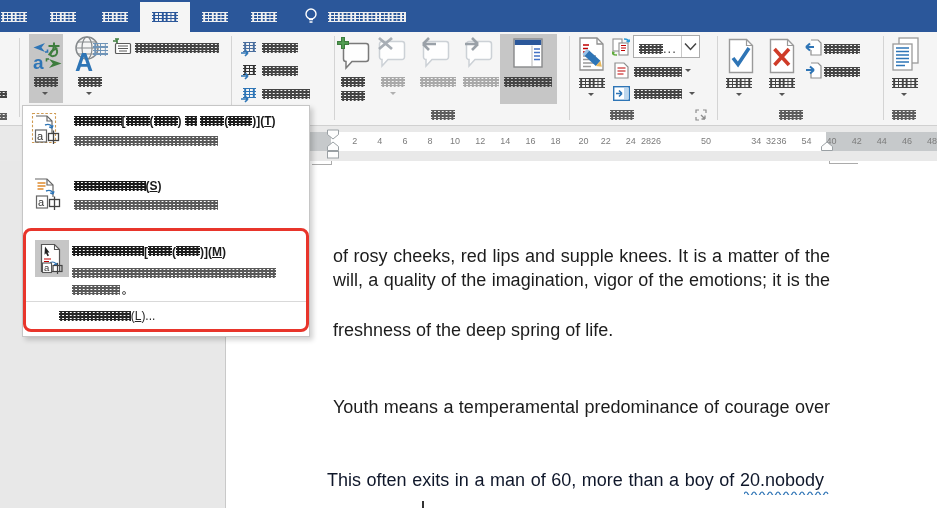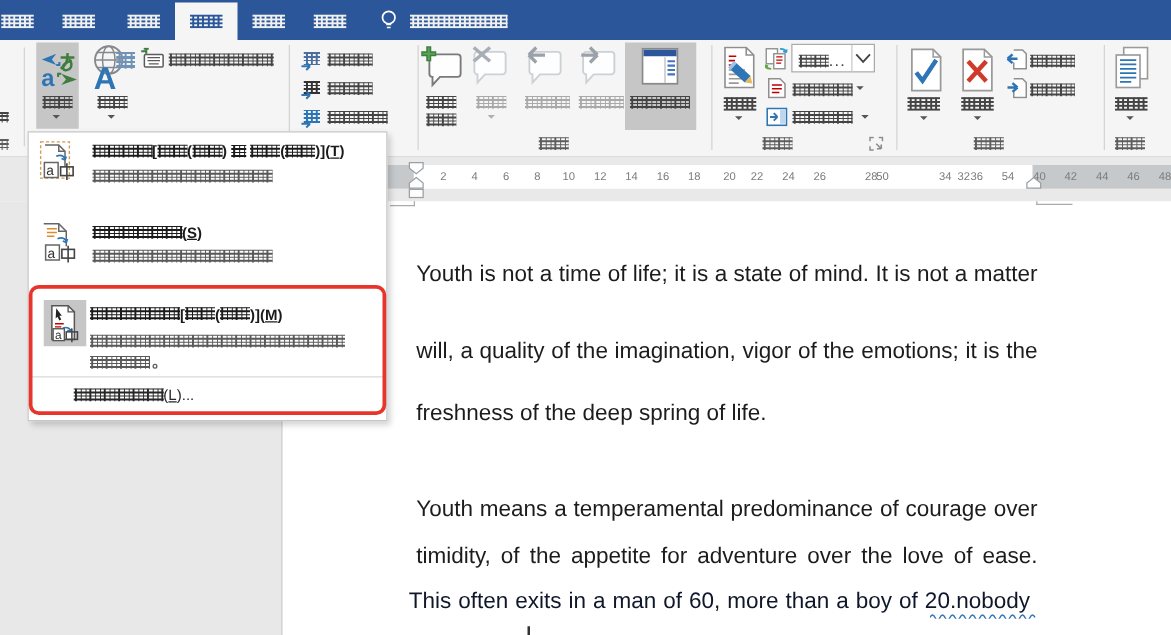--- a/index.html
+++ b/index.html
@@ -223,21 +223,21 @@
     <div class="lb" style="left:422.0px;top:136px;width:16px;text-align:center;font-size:9px;color:#7c7c7c">8</div>
     <div class="lb" style="left:447.1px;top:136px;width:16px;text-align:center;font-size:9px;color:#7c7c7c">10</div>
     <div class="lb" style="left:472.2px;top:136px;width:16px;text-align:center;font-size:9px;color:#7c7c7c">12</div>
     <div class="lb" style="left:497.3px;top:136px;width:16px;text-align:center;font-size:9px;color:#7c7c7c">14</div>
     <div class="lb" style="left:522.4px;top:136px;width:16px;text-align:center;font-size:9px;color:#7c7c7c">16</div>
     <div class="lb" style="left:547.5px;top:136px;width:16px;text-align:center;font-size:9px;color:#7c7c7c">18</div>
     <div class="lb" style="left:572.6px;top:136px;width:16px;text-align:right;font-size:9px;color:#7c7c7c">20</div>
     <div class="lb" style="left:597.7px;top:136px;width:16px;text-align:center;font-size:9px;color:#7c7c7c">22</div>
     <div class="lb" style="left:622.8px;top:136px;width:16px;text-align:center;font-size:9px;color:#7c7c7c">24</div>
     <div class="lb" style="left:647.9px;top:136px;width:16px;text-align:center;font-size:9px;color:#7c7c7c">26</div>
-    <div class="lb" style="left:686px;top:136px;width:16px;text-align:right;font-size:9px;color:#7c7c7c">28</div>
+    <div class="lb" style="left:641px;top:136px;width:16px;text-align:left;font-size:9px;color:#7c7c7c">28</div>
     <div class="lb" style="left:698.1px;top:136px;width:16px;text-align:center;font-size:9px;color:#7c7c7c">50</div>
     <div class="lb" style="left:760px;top:136px;width:16px;text-align:right;font-size:9px;color:#7c7c7c">32</div>
     <div class="lb" style="left:748.3px;top:136px;width:16px;text-align:center;font-size:9px;color:#7c7c7c">34</div>
     <div class="lb" style="left:773.4px;top:136px;width:16px;text-align:center;font-size:9px;color:#7c7c7c">36</div>
     <div class="lb" style="left:798.5px;top:136px;width:16px;text-align:center;font-size:9px;color:#7c7c7c">54</div>
     <div class="lb" style="left:823.6px;top:136px;width:16px;text-align:center;font-size:9px;color:#7c7c7c">40</div>
     <div class="lb" style="left:848.7px;top:136px;width:16px;text-align:center;font-size:9px;color:#7c7c7c">42</div>
     <div class="lb" style="left:873.8px;top:136px;width:16px;text-align:center;font-size:9px;color:#7c7c7c">44</div>
     <div class="lb" style="left:898.9px;top:136px;width:16px;text-align:center;font-size:9px;color:#7c7c7c">46</div>
     <div class="lb" style="left:924.0px;top:136px;width:16px;text-align:center;font-size:9px;color:#7c7c7c">48</div>
@@ -246,25 +246,24 @@
 <path d="M8 13 L13.5 17.5 v4 h-11 v-4 z" fill="#fdfdfd" stroke="#9aa0a4" stroke-width="1"></path>
 <rect x="2.5" y="22.5" width="11" height="6.5" fill="#fdfdfd" stroke="#9aa0a4" stroke-width="1"></rect>
 </svg>
 <svg class="ab" style="left:819px;top:141px" width="16" height="11" viewBox="0 0 16 11">
 <path d="M8 1 L13.5 5.5 v4 h-11 v-4 z" fill="#fdfdfd" stroke="#9aa0a4" stroke-width="1"></path>
 </svg>
 <div class="ab" style="left:312px;top:164px;width:20px;height:1px;background:#ababab"></div>
 <div class="ab" style="left:331px;top:161px;width:1px;height:4px;background:#ababab"></div>
 <div class="ab" style="left:829px;top:163px;width:29px;height:1px;background:#ababab"></div>
 <div class="ab" style="left:829px;top:161px;width:1px;height:3px;background:#ababab"></div>
-<div class="ab" style="left:333px;top:206.9px;width:510px;height:24px;line-height:24px;font-size:18px;color:#1c1c1c;word-spacing:0.14px;white-space:nowrap">Youth is not a time of life; it is a state of mind. It is not a matter</div>
+<div class="ab" style="left:333px;top:243.9px;width:510px;height:24px;line-height:24px;font-size:18px;color:#1c1c1c;word-spacing:0.59px;white-space:nowrap">of rosy cheeks, red lips and supple knees. It is a matter of the</div>
 <div class="ab" style="left:333px;top:268px;width:510px;height:24px;line-height:24px;font-size:18px;color:#1c1c1c;word-spacing:0.31px;white-space:nowrap">will, a quality of the imagination, vigor of the emotions; it is the</div>
 <div class="ab" style="left:333px;top:394.6px;width:510px;height:24px;line-height:24px;font-size:18px;color:#1c1c1c;word-spacing:0.48px;white-space:nowrap">Youth means a temperamental predominance of courage over</div>
 <div class="ab" style="left:333px;top:318.2px;width:510px;height:24px;line-height:24px;font-size:18px;color:#1c1c1c;white-space:nowrap">freshness of the deep spring of life.</div>
-<div class="ab" style="left:333px;top:431.5px;width:510px;height:24px;line-height:24px;font-size:18px;color:#1c1c1c;word-spacing:3.01px;white-space:nowrap">timidity, of the appetite for adventure over the love of ease.</div>
 <div class="ab" style="left:327px;top:468.4px;width:510px;height:24px;line-height:24px;font-size:18px;color:#0f172a;word-spacing:0.59px;white-space:nowrap">This often exits in a man of 60, more than a boy of 20.nobody</div>
 <svg class="ab" style="left:744px;top:490px" width="86" height="5" viewBox="0 0 86 5">
 <path d="M0 4 Q2 0 4 4 T8 4 T12 4 T16 4 T20 4 T24 4 T28 4 T32 4 T36 4 T40 4 T44 4 T48 4 T52 4 T56 4 T60 4 T64 4 T68 4 T72 4 T76 4 T80 4 T84 4" stroke="#2e74b5" stroke-width="1.2" fill="none"></path>
 </svg>
 <div class="ab" style="left:422px;top:501px;width:2px;height:7px;background:#333"></div>
 <div class="ab" style="left:22px;top:105px;width:288px;height:232px;background:#fff;border:1px solid #c6c6c6;box-shadow:3px 3px 5px rgba(0,0,0,0.18)"></div>
 <svg class="ab" style="left:31px;top:112px" width="30" height="36" viewBox="0 0 30 36">
 <rect x="1.5" y="1.5" width="23" height="29" fill="none" stroke="#cf9b52" stroke-width="1.1" stroke-dasharray="2.5 1.8"></rect>
 <path d="M5 4 h11 l5 5 v12" fill="#fff" stroke="#666" stroke-width="1.2"></path>
 <path d="M16 4 v5 h5" fill="none" stroke="#666" stroke-width="1.2"></path>

